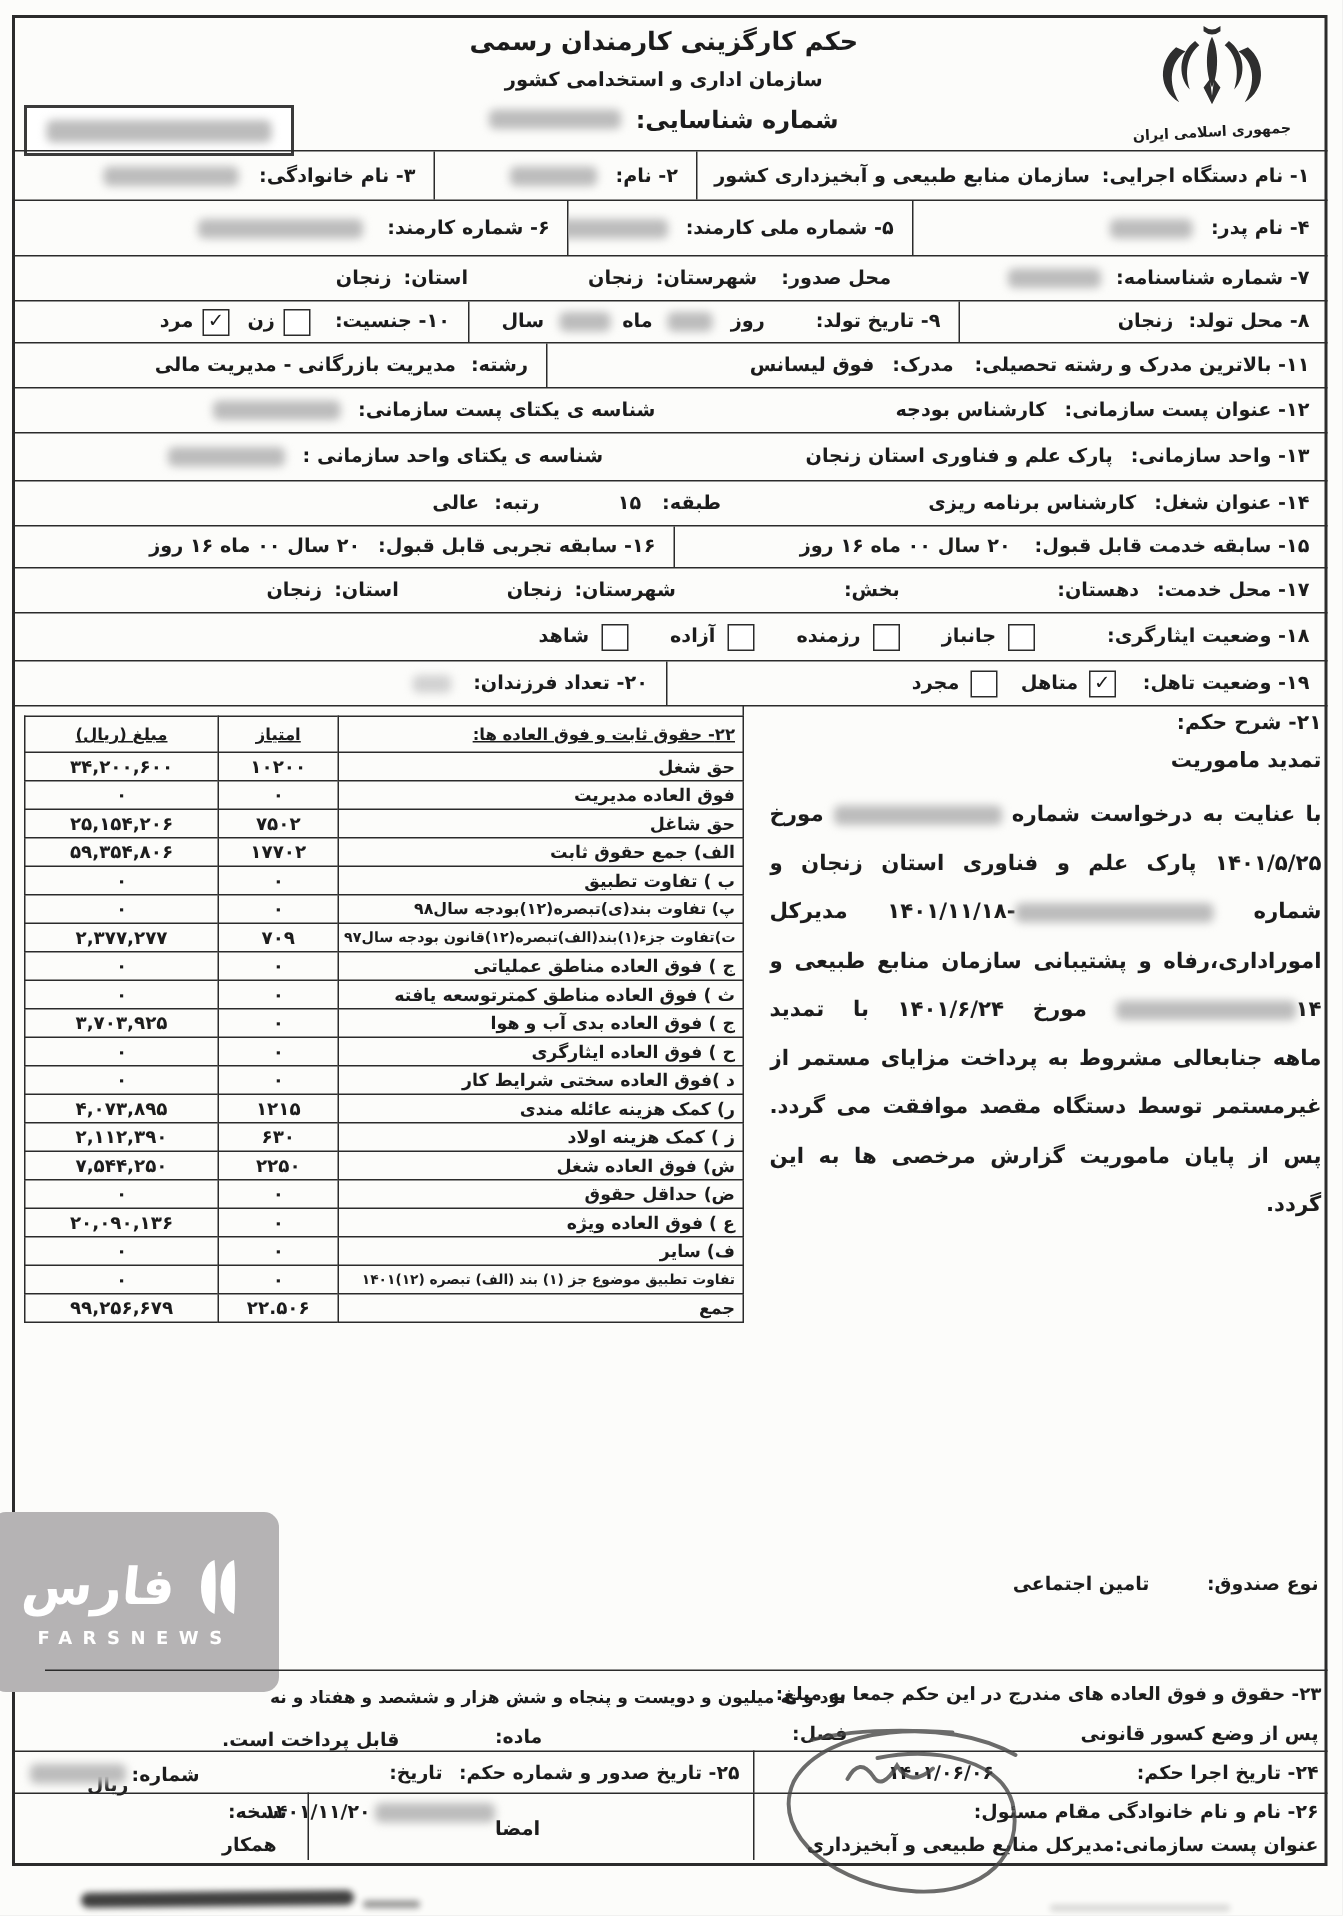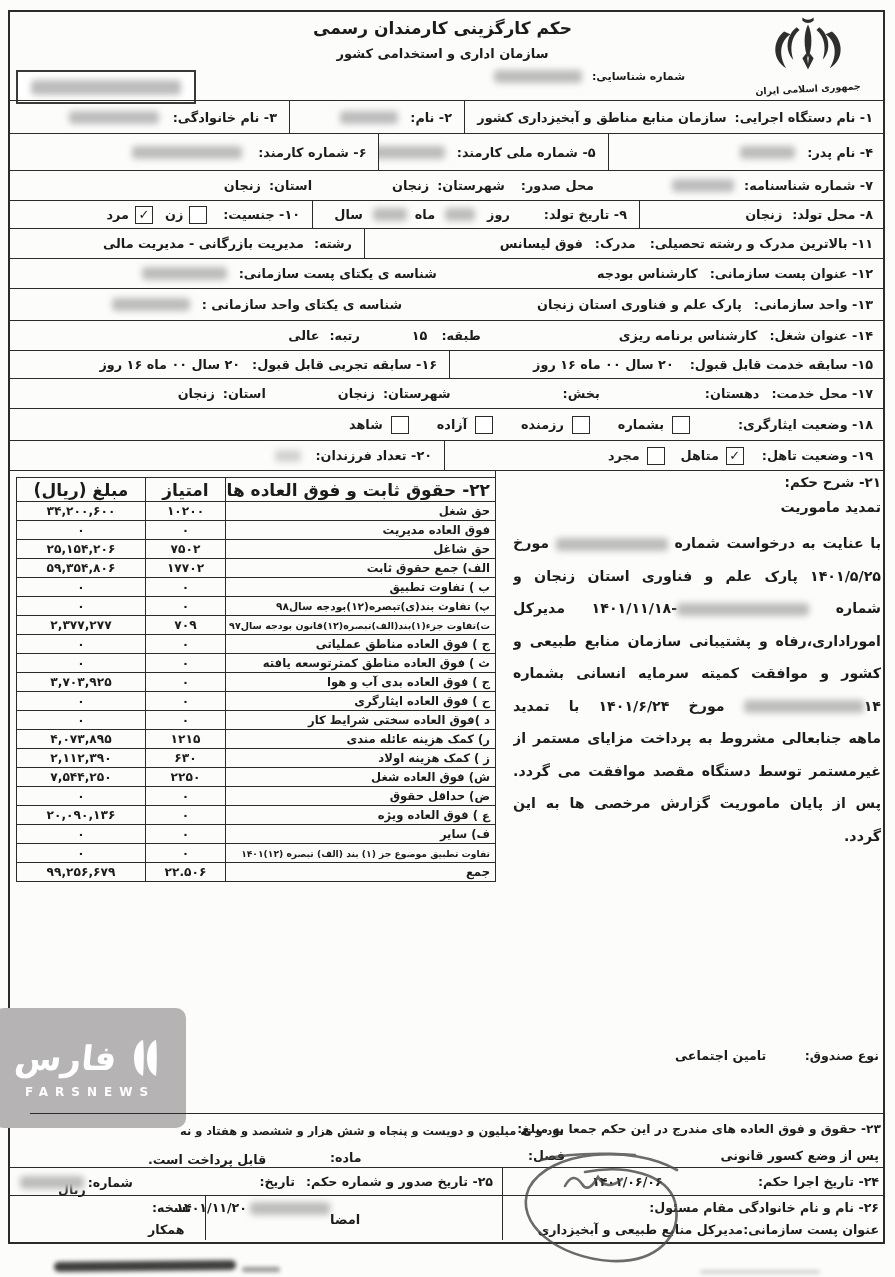--- a/index.html
+++ b/index.html
@@ -4,21 +4,21 @@
 <style>
   html,body{margin:0;padding:0;background:#e9e9e7;}
   .page{position:relative;width:895px;height:1277px;background:#fcfcfa;overflow:hidden;
         font-family:"DejaVu Sans",sans-serif;color:#1c1c1c;direction:rtl;margin:0 auto;}
   .abs{position:absolute;}
   .border-box{position:absolute;left:8px;top:10px;width:873px;height:1230px;border:2px solid #2b2b2b;}
   
   .hdr{position:absolute;left:200px;right:210px;top:18px;text-align:center;}
   .hdr-title{font-size:17px;font-weight:700;}
   .hdr-org{font-size:13px;font-weight:700;margin-top:8px;}
-  .hdr-id{font-size:11px;font-weight:700;margin-top:9px;display:flex;align-items:center;gap:10px;}
+  .hdr-id{font-size:16px;font-weight:700;margin-top:9px;display:flex;justify-content:center;align-items:center;gap:10px;}
   .emblem{position:absolute;right:28px;top:16px;width:118px;text-align:center;}
   .emblem-cap{font-size:9.5px;font-weight:700;transform:rotate(-3deg);margin-top:1px;}
   .barcode-box{position:absolute;left:16px;top:70px;width:176px;height:30px;border:2px solid #3a3a3a;
                display:flex;align-items:center;justify-content:center;background:#fff;}
   
   .lb,.val{font-weight:700;font-size:12.8px;white-space:nowrap;}
   .rd{display:inline-block;height:13px;background:#bcbcbc;border-radius:4px;filter:blur(3px);flex:none;}
   .rd.lt{background:#d2d2d2;}
   .cb{display:inline-flex;align-items:center;justify-content:center;width:16px;height:16px;
       border:1.8px solid #2b2b2b;background:#fff;flex:none;}
@@ -33,21 +33,21 @@
   .decree{position:absolute;right:14px;top:474px;width:368px;}
   .decree-h{font-size:13.5px;font-weight:700;}
   .decree-sub{font-size:14px;font-weight:700;margin-top:9px;}
   .decree-par{margin-top:12px;}
   .dl{font-size:14.2px;font-weight:700;height:32.5px;line-height:32.5px;text-align:justify;text-align-last:justify;overflow:hidden;}
   .dl .rd{vertical-align:middle;}
   .dl-last{text-align-last:right;padding-left:238px;}
   
   .sal{position:absolute;left:16px;top:477px;border-collapse:collapse;table-layout:fixed;width:479px;background:#fcfcfa;}
   .sal th,.sal td{border:1.6px solid #2b2b2b;font-weight:700;padding:0 5px;height:19px;overflow:hidden;white-space:nowrap;box-sizing:border-box;}
-  .sal thead th{height:24px;font-size:17px;}
+  .sal thead th{height:24px;font-size:11px;text-decoration:underline;}
   .sal .tl{text-align:right;}
   .sal td.lbl{font-size:11.6px;text-align:right;}
   .sal td.num{font-size:12.2px;text-align:center;letter-spacing:.5px;margin-left:10px;}
   .sal tbody tr:nth-child(6) td.lbl{font-size:10.6px;}
   .sal tbody tr:nth-child(7) td.lbl{font-size:9.5px;margin-left:48px;}
   .sal tbody tr:nth-child(19) td.lbl{font-size:9.2px;}
   
   .hline{position:absolute;border-top:1.6px solid #2b2b2b;height:0;z-index:4;}
   .ftxt{position:absolute;font-weight:700;font-size:12.6px;white-space:nowrap;}
   .small{font-size:11.4px;}
@@ -92,21 +92,21 @@
 
   <div class="barcode-box">
     <span class="rd" style="width:150px;height:15px"></span>
   </div>
 
   <div class="rows">
 
     <div class="row" style="height:33px">
       <div class="cell" style="width:420px">
         <span class="lb">۱- نام دستگاه اجرایی:</span>
-        <span class="val" style="margin-right:8px">سازمان منابع مناطق و آبخیزداری کشور</span>
+        <span class="val" style="margin-right:8px">سازمان منابع طبیعی و آبخیزداری کشور</span>
       </div>
       <div class="cell" style="width:175px">
         <span class="lb">۲- نام:</span>
         <span class="rd" style="width:58px;margin-right:12px"></span>
       </div>
       <div class="cell" style="width:282px">
         <span class="lb">۳- نام خانوادگی:</span>
         <span class="rd" style="width:90px;margin-right:14px"></span>
       </div>
     </div>
@@ -221,21 +221,21 @@
         <span class="val" style="margin-right:8px">زنجان</span>
         <span class="lb" style="margin-right:72px">استان:</span>
         <span class="val" style="margin-right:8px">زنجان</span>
       </div>
     </div>
 
     <div class="row" style="height:32px">
       <div class="cell" style="width:877px">
         <span class="lb">۱۸- وضعیت ایثارگری:</span>
         <span class="cb" style="margin-right:48px"></span>
-        <span class="lb" style="margin-right:8px">بشماره</span>
+        <span class="lb" style="margin-right:8px">جانباز</span>
         <span class="cb" style="margin-right:28px"></span>
         <span class="lb" style="margin-right:8px">رزمنده</span>
         <span class="cb" style="margin-right:28px"></span>
         <span class="lb" style="margin-right:8px">آزاده</span>
         <span class="cb" style="margin-right:28px"></span>
         <span class="lb" style="margin-right:8px">شاهد</span>
       </div>
     </div>
 
     <div class="row" style="height:30px">
@@ -256,21 +256,20 @@
   <div class="vdiv" style="left:495px;top:470px;height:410px"></div>
 
   <div class="decree">
     <div class="decree-h">۲۱- شرح حکم:</div>
     <div class="decree-sub">تمدید ماموریت</div>
     <div class="decree-par">
       <div class="dl"><span>با عنایت به درخواست شماره</span> <span class="rd" style="width:112px"></span> <span>مورخ</span></div>
       <div class="dl">۱۴۰۱/۵/۲۵ پارک علم و فناوری استان زنجان و باستناد موافقت</div>
       <div class="dl"><span>شماره</span> <span class="rd" style="width:132px"></span><span>-۱۴۰۱/۱۱/۱۸ مدیرکل محترم</span></div>
       <div class="dl">اموراداری،رفاه و پشتیبانی سازمان منابع طبیعی و آبخیزداری</div>
-      <div class="dl">کشور و موافقت کمیته سرمایه انسانی بشماره</div>
       <div class="dl"><span>۱۴</span><span class="rd" style="width:120px"></span> <span>مورخ ۱۴۰۱/۶/۲۴ با تمدید ماموریت ۶</span></div>
       <div class="dl">ماهه جنابعالی مشروط به پرداخت مزایای مستمر از سوی مبدا و</div>
       <div class="dl">غیرمستمر توسط دستگاه مقصد موافقت می گردد. لازم است</div>
       <div class="dl">پس از پایان ماموریت گزارش مرخصی ها به این اداره کل اعلام</div>
       <div class="dl dl-last">گردد.</div>
     </div>
   </div>
 
   <table class="sal" dir="rtl">
     <colgroup>

